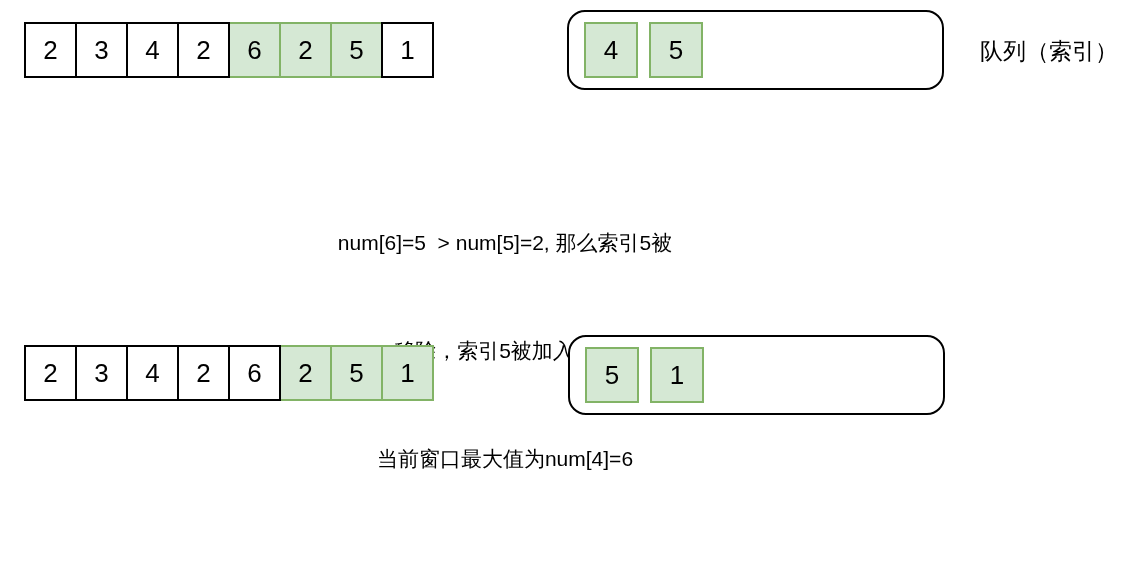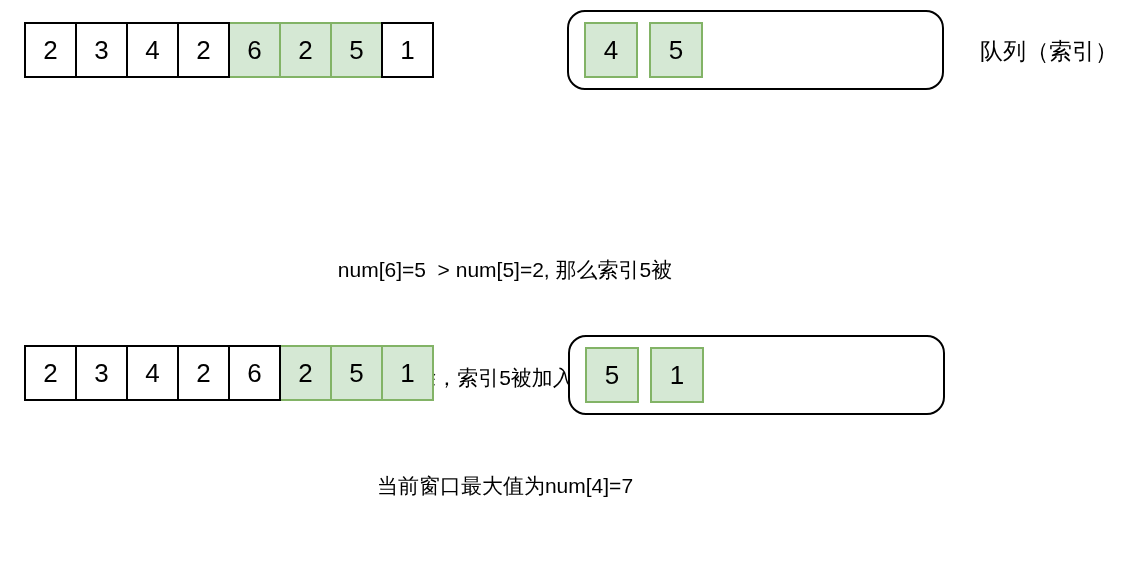--- a/index.html
+++ b/index.html
@@ -71,21 +71,21 @@
     font-size: 23px;
     line-height: 26px;
     white-space: nowrap;
     font-family: Liberation Serif, serif;
   }
 
   
   #array1   { left: 24px;  top: 22px; }
   #queue1   { left: 567px; top: 10px; }
   #label1   { left: 980px; top: 39px; }
-  #caption1 { left: 303px; top: 148px; }
+  #caption1 { left: 303px; top: 121px; }
 
   #array2   { left: 24px;  top: 345px; }
   #queue2   { left: 568px; top: 335px; }
   #caption2 { left: 293px; top: 459px; }
 </style>
 </head>
 <body>
 
 <div class="canvas">
 
@@ -137,21 +137,21 @@
 
   <div id="label1" class="queue-label">队列（索引）</div>
 
   <div id="caption1" class="caption">
     
   
       <div class="caption-line">num[6]=5  &gt; num[5]=2, 那么索引5被</div>
     
       <div class="caption-line">移除，索引5被加入队列</div>
     
-      <div class="caption-line">当前窗口最大值为num[4]=7</div>
+      <div class="caption-line">当前窗口最大值为num[4]=6</div>
     </div>
 
   <div id="array2" class="array">
 
       <div class="cell">
         <span>2</span>
       </div>
 
       <div class="cell">
         <span>3</span>

